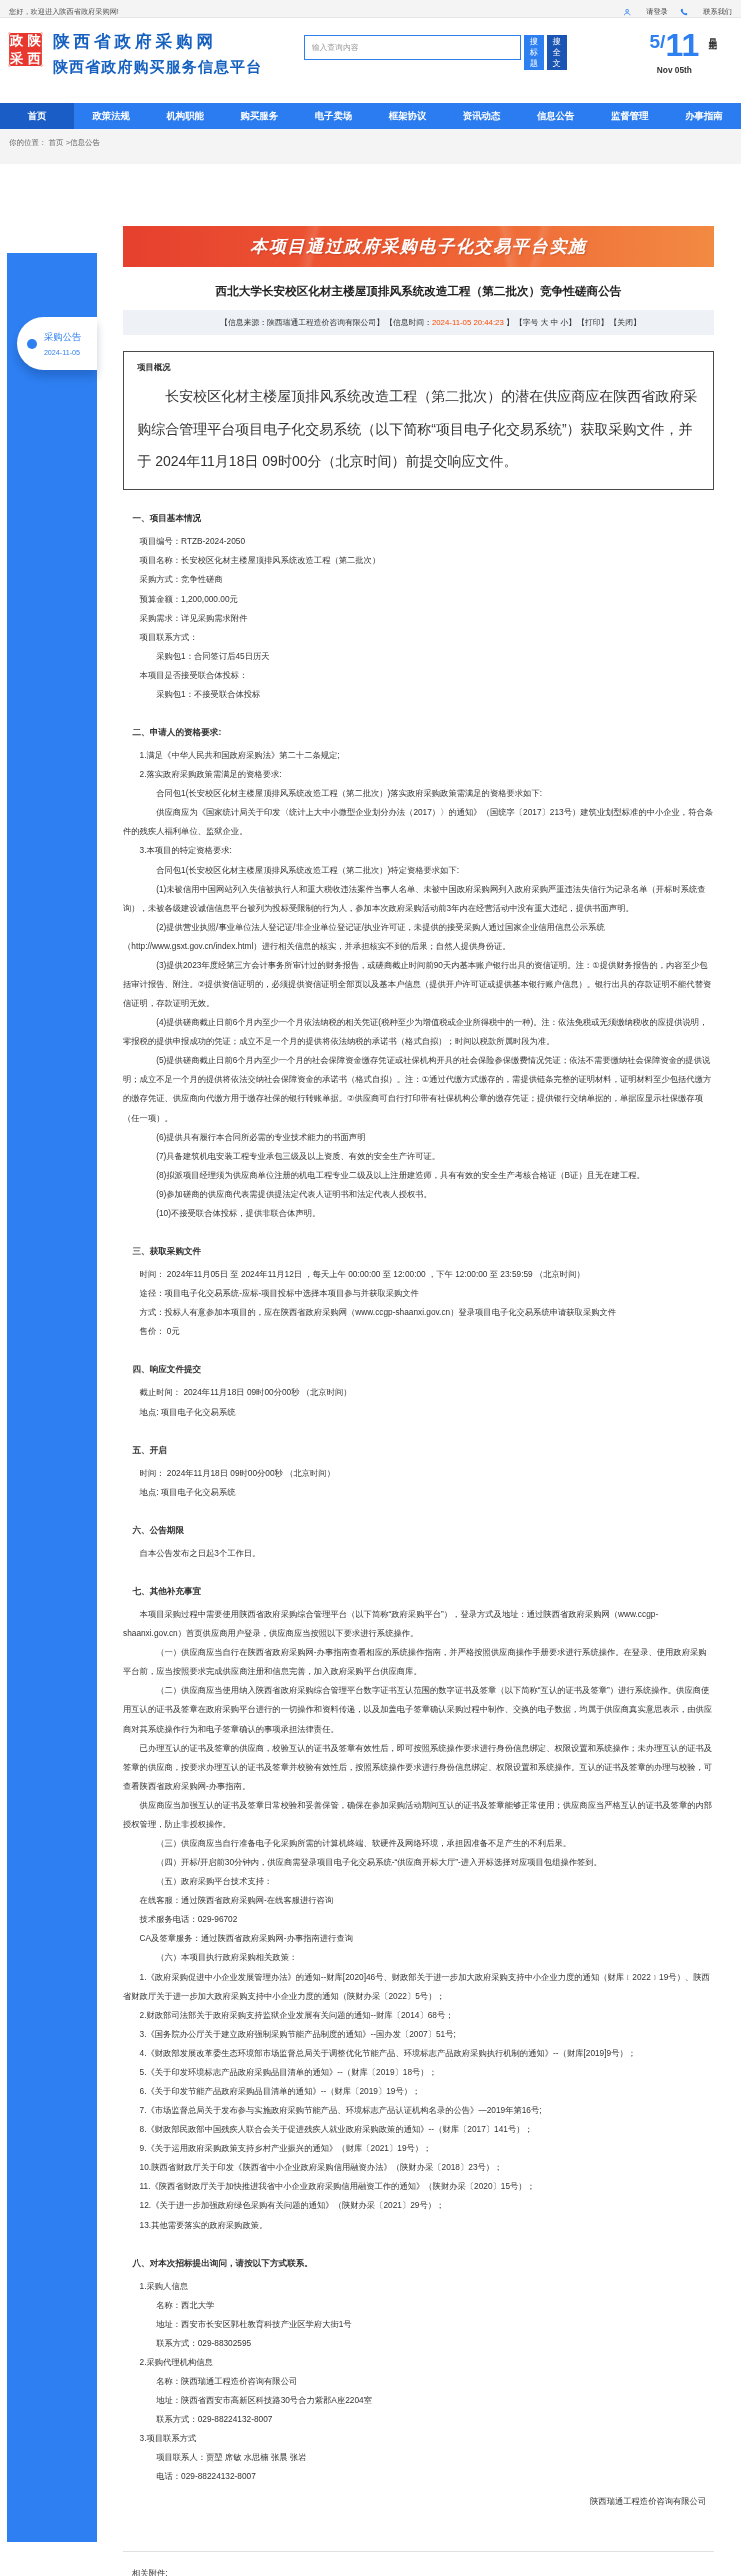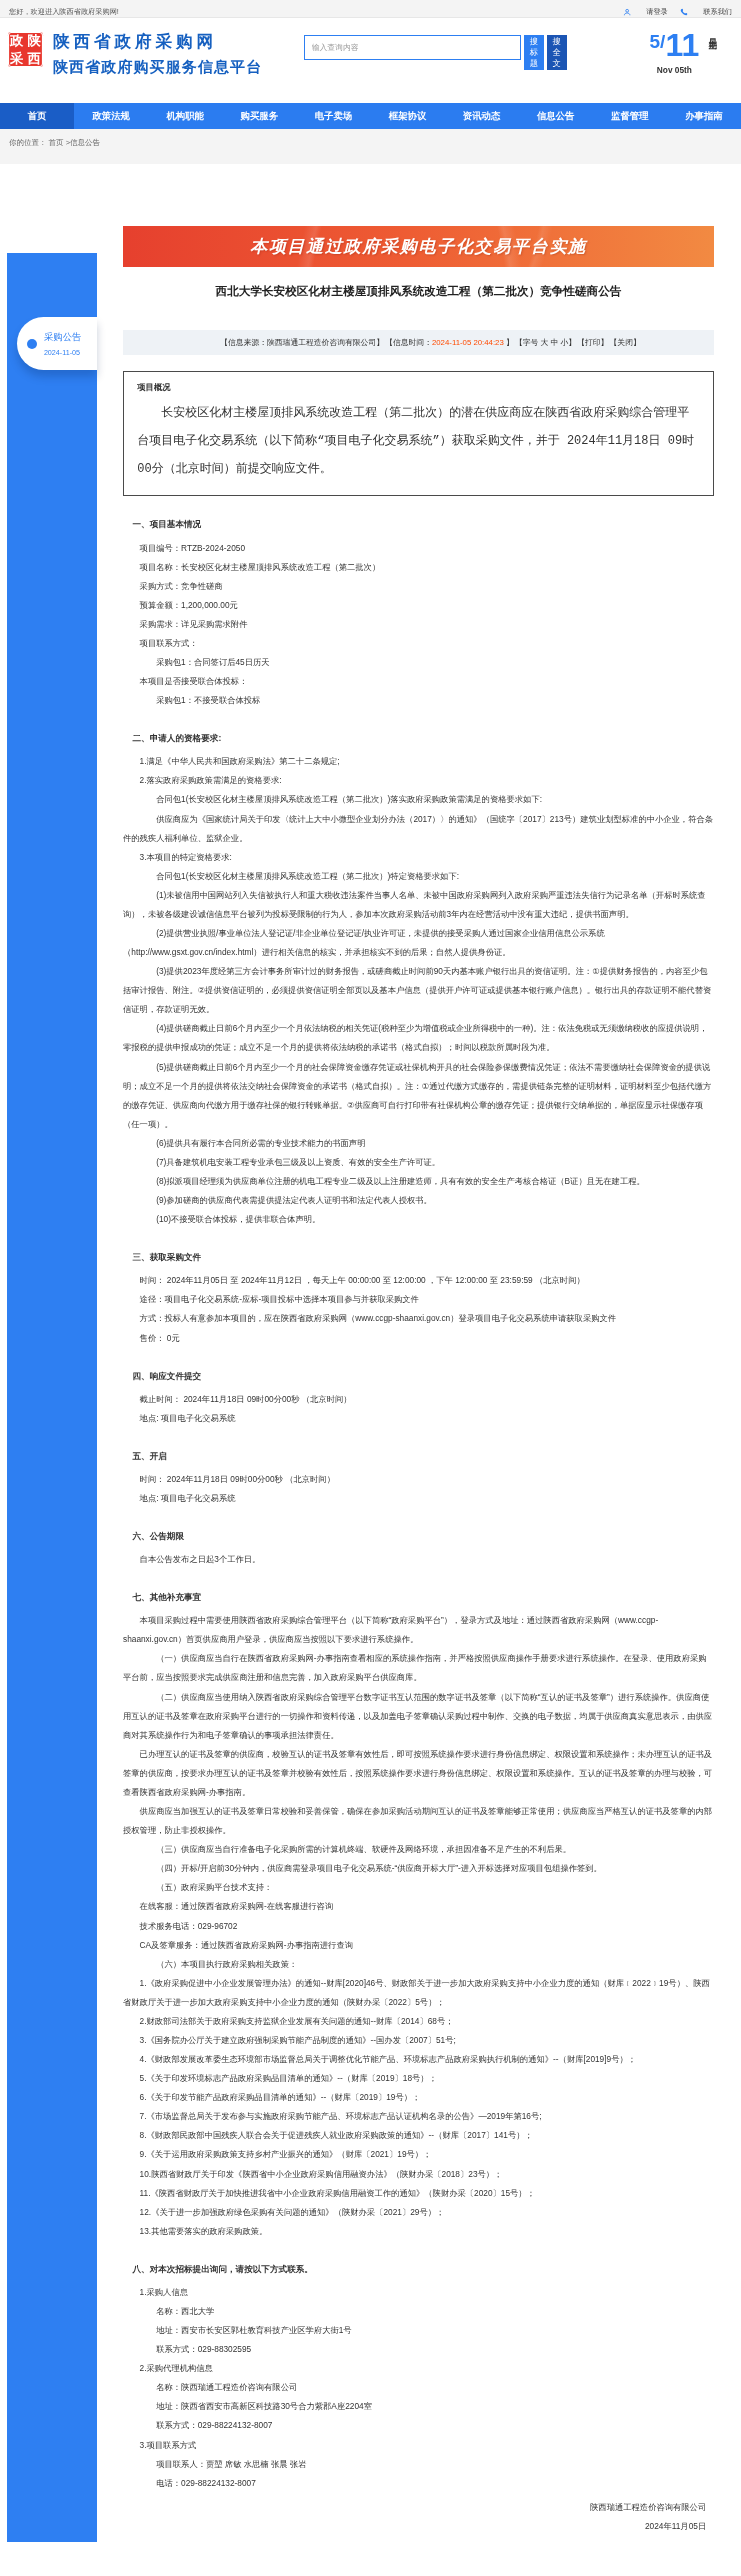--- a/index.html
+++ b/index.html
@@ -49,28 +49,28 @@
   .tab-date{font-size:7.2px;color:#2e7ff2;margin-top:3.9px;}
 
   .main{margin-left:123px;width:591px;}
   .banner{margin-top:62px;height:41px;background:linear-gradient(90deg,#e6402e 0%,#ee5c33 48%,#f28a42 100%);display:flex;align-items:center;justify-content:center;position:relative;overflow:hidden;}
   .banner::before{content:"";position:absolute;inset:-22px;background:
     radial-gradient(circle at 12% 120%, transparent 58%, rgba(255,255,255,.12) 59%, transparent 61%),
     radial-gradient(circle at 30% -30%, transparent 55%, rgba(255,255,255,.10) 56%, transparent 58%),
     radial-gradient(circle at 85% 130%, transparent 60%, rgba(255,255,255,.12) 61%, transparent 63%);}
   .banner-text{color:#fff;font-size:17px;font-weight:bold;font-style:italic;letter-spacing:1.7px;text-shadow:1.1px 1.1px 1.7px rgba(120,20,0,.25);position:relative;}
   .article-title{margin-top:16.6px;text-align:center;font-size:11.6px;font-weight:bold;color:#222;}
-  .info-bar{margin-top:31px;background:#eef2f6;height:25.5px;display:flex;align-items:center;justify-content:center;font-size:7.8px;color:#333;padding-left:24px;}
+  .info-bar{margin-top:11px;background:#eef2f6;height:25.5px;display:flex;align-items:center;justify-content:center;font-size:7.8px;color:#333;padding-left:24px;}
   .info-seg{margin:0 0.6px;}
   .info-act{cursor:pointer;}
   .info-time{color:#ff4a00;}
 
   .overview-box{margin-top:15.5px;border:0.6px solid #4a4a4a;padding:10px 13.3px 12.2px;}
   .overview-heading{font-size:8.3px;font-weight:bold;}
-  .overview-body{margin:7.8px 0 0;font-size:12px;line-height:2.3;text-indent:2em;font-family:Liberation Mono, monospace;}
+  .overview-body{margin:7.8px 0 0;font-size:14px;line-height:2.3;text-indent:2em;}
 
   .article-body{margin-top:5.5px;font-size:8.3px;}
   .article-body p{margin:0;line-height:2.3;}
   .b-h{font-weight:bold;font-size:8.6px;text-indent:1.1em;margin:19px 0 3.3px !important;}
   .b-p{text-indent:2em;}
   .b-q{text-indent:4em;}
   .b-r{text-align:right;padding-right:7.8px;}
   .b-r.first{margin-top:5.5px !important;}
 
   .attachments{margin-top:40px;border-top:0.6px solid #e0e0e0;padding:15.5px 0 5.5px 9px;}
@@ -250,21 +250,20 @@
         <p class="b-q">地址：西安市长安区郭杜教育科技产业区学府大街1号</p>
         <p class="b-q">联系方式：029-88302595</p>
         <p class="b-p">2.采购代理机构信息</p>
         <p class="b-q">名称：陕西瑞通工程造价咨询有限公司</p>
         <p class="b-q">地址：陕西省西安市高新区科技路30号合力紫郡A座2204室</p>
         <p class="b-q">联系方式：029-88224132-8007</p>
         <p class="b-p">3.项目联系方式</p>
         <p class="b-q">项目联系人：贾堃 席敏 水思楠 张晨 张岩</p>
         <p class="b-q">电话：029-88224132-8007</p>
         <p class="b-r first">陕西瑞通工程造价咨询有限公司</p>
-        <p class="b-r">2024年11月05日</p>
       </div>
 
     <div class="attachments">
       <div class="attach-label">相关附件:</div>
       <div id="attach-files"><a class="attach-file">采购需求.docx</a></div>
     </div>
   </div>
 </div>
 
 

